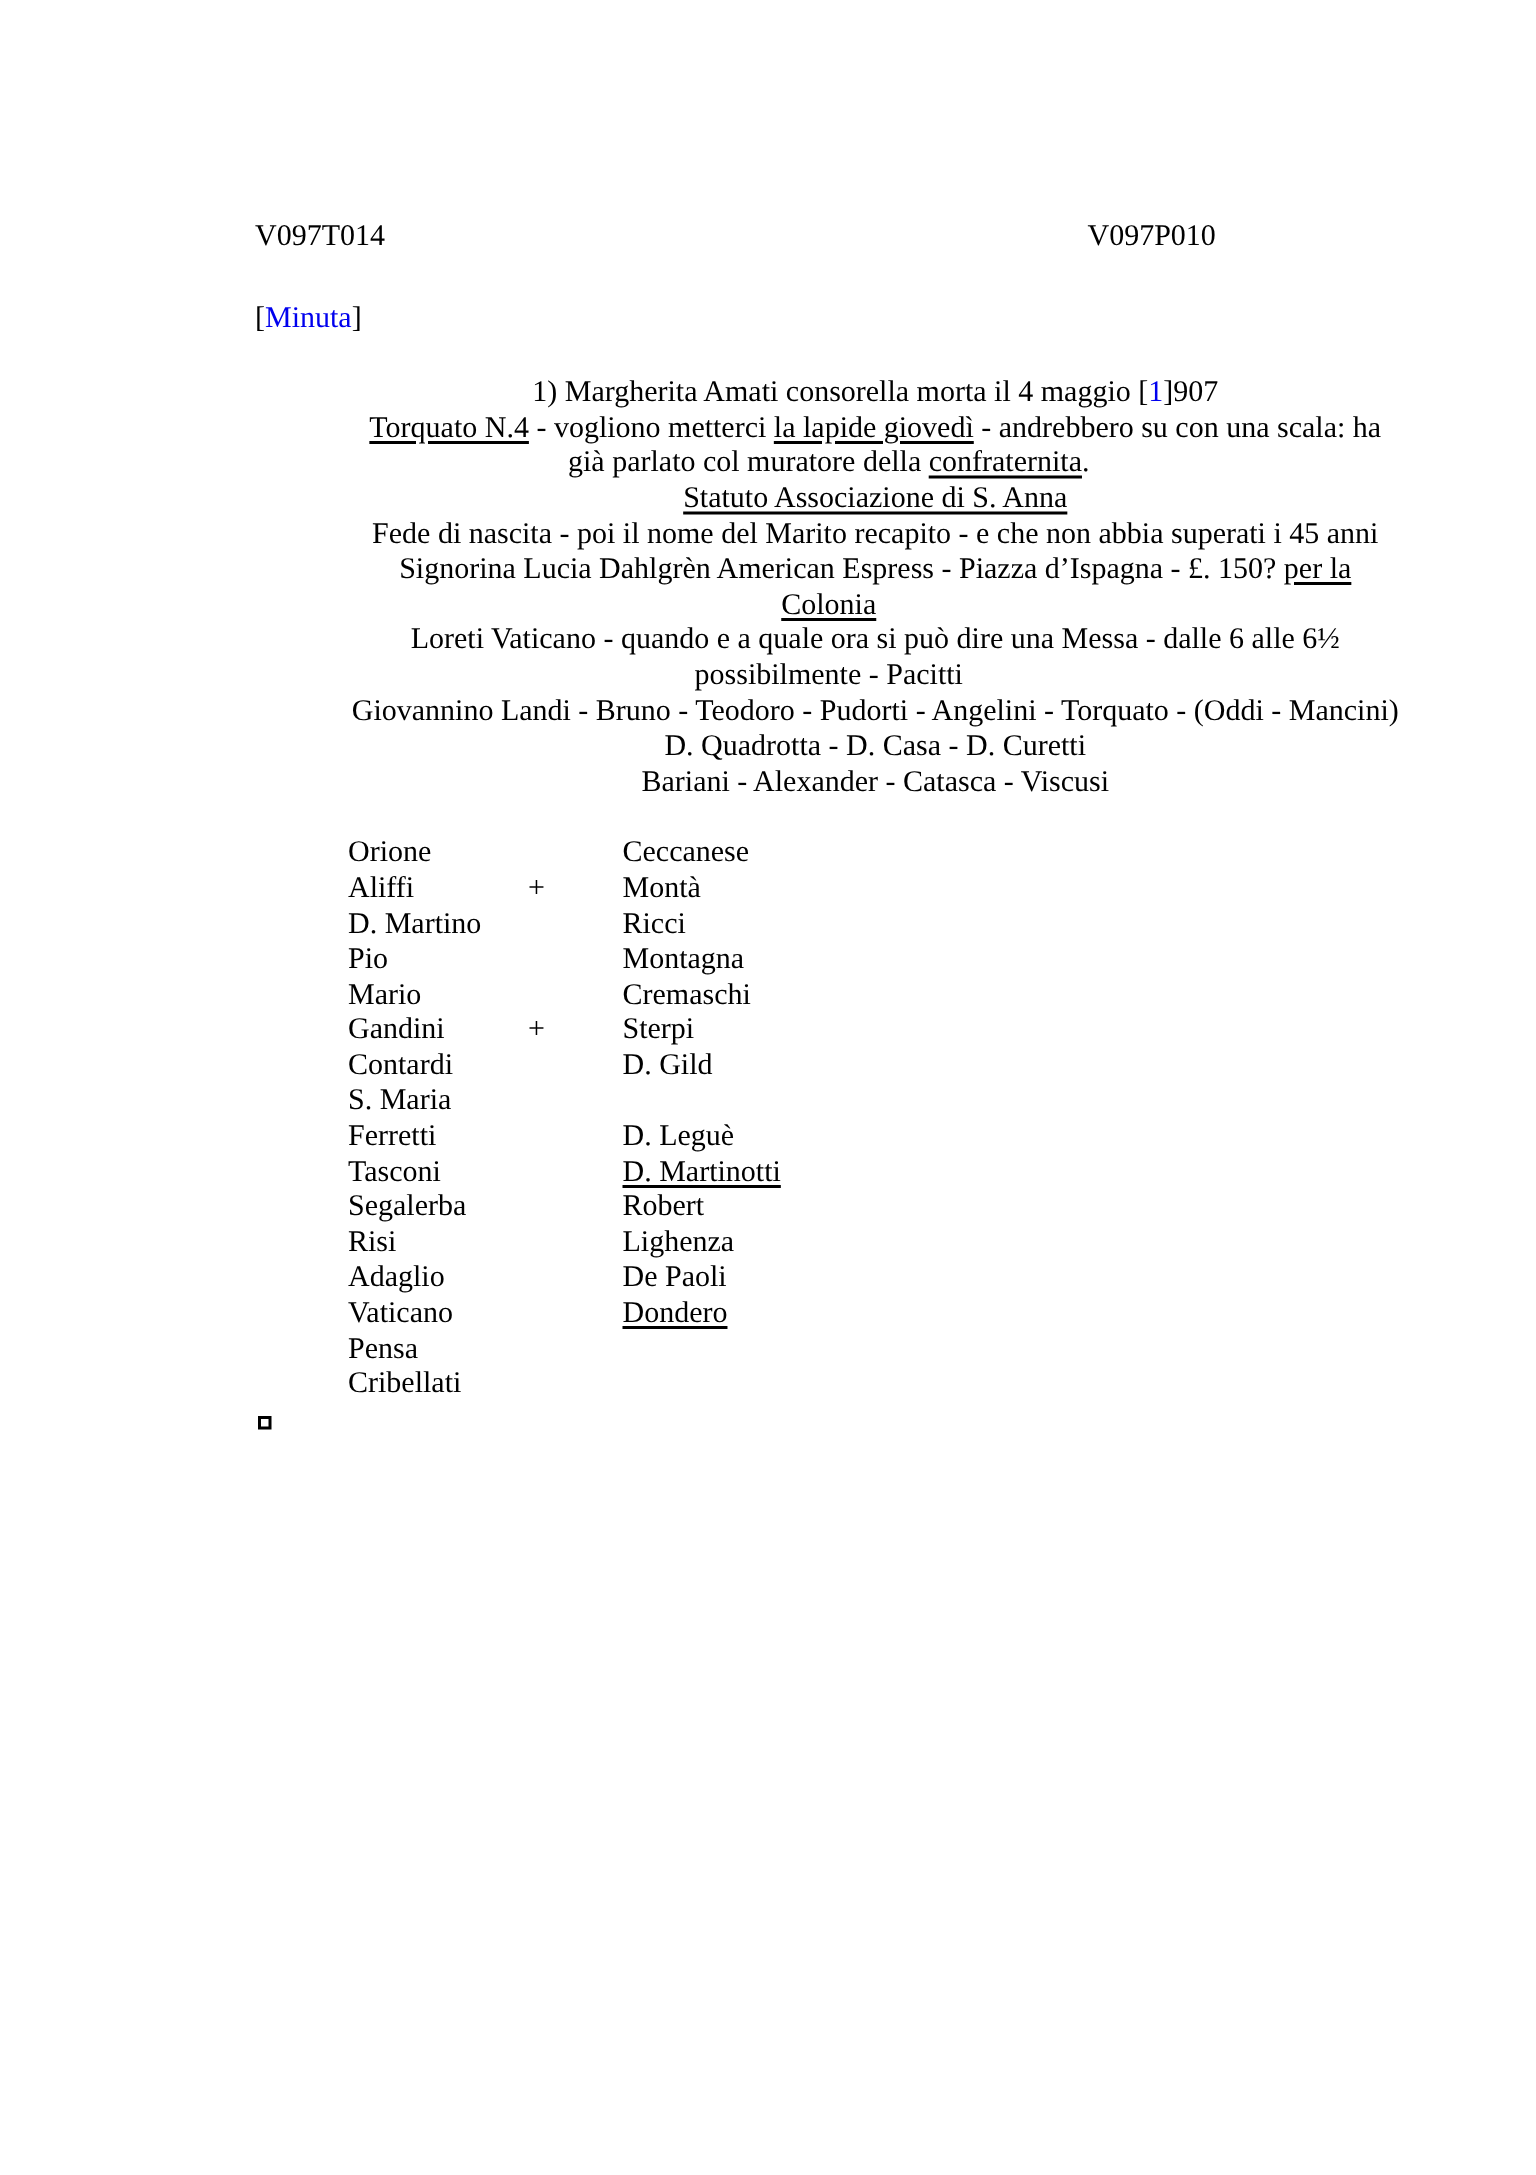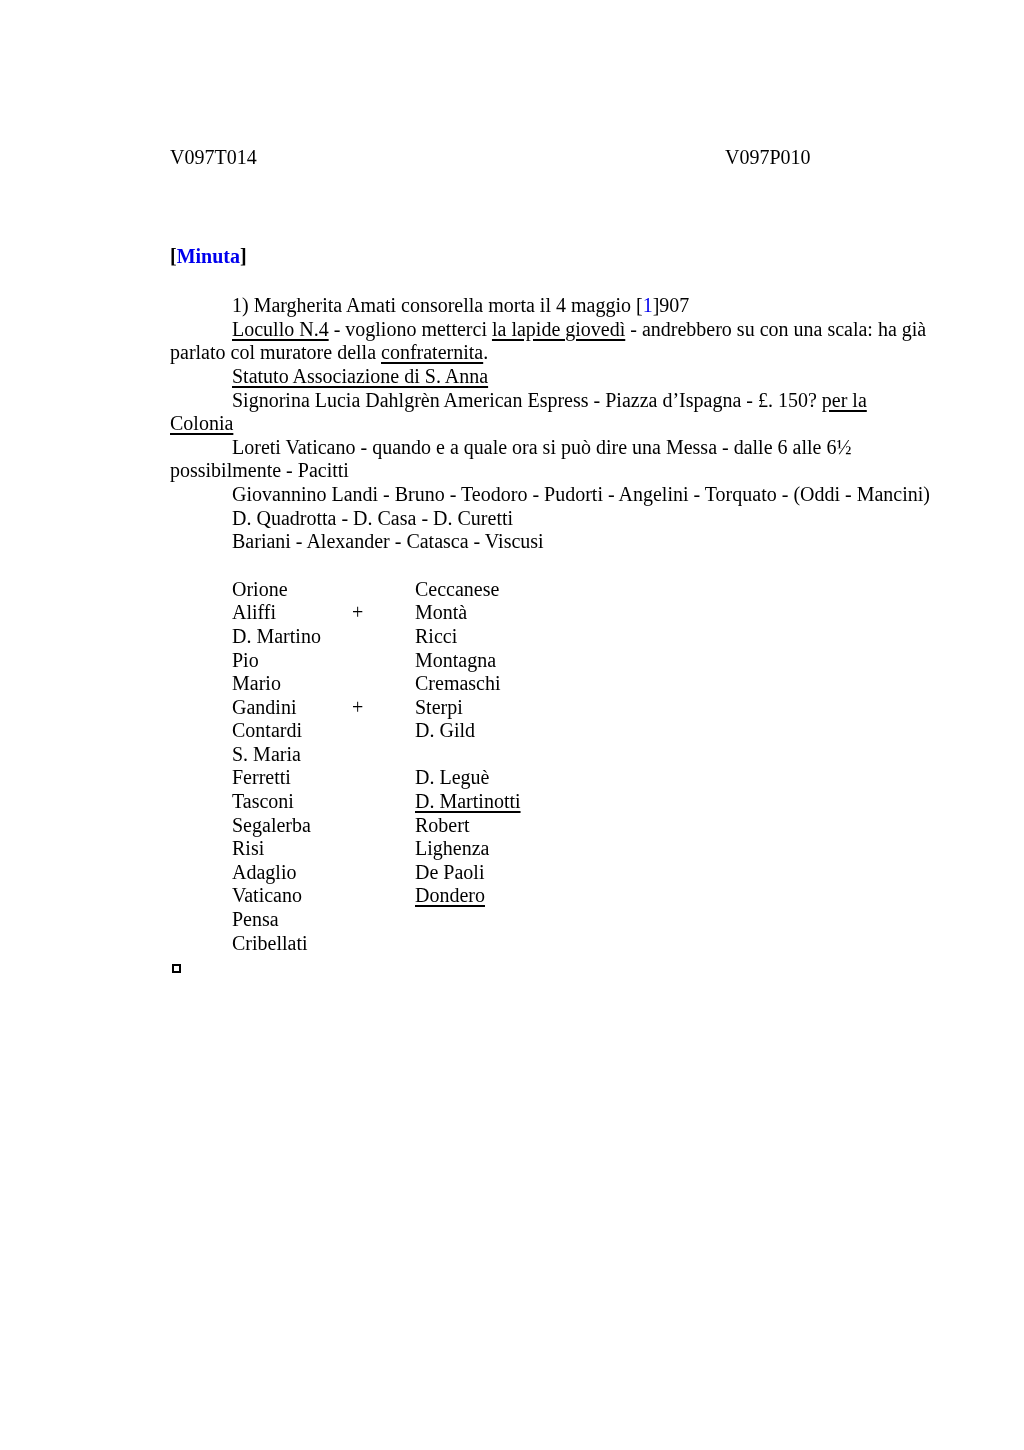--- a/index.html
+++ b/index.html
@@ -16,22 +16,22 @@
     overflow: hidden;
   }
   .content {
     position: absolute;
     left: 170px;
     top: 146px;
     width: 765px;
   }
   .hdr { position: relative; height: 23.6px; }
   .hdr-right { position: absolute; left: 555px; top: 0; }
-  .minuta { margin-top: 75px; font-weight: bold; }
-  .paras { margin-top: 26px; }
+  .minuta { margin-top: 31px; }
+  .paras { margin-top: 26px; text-align: center; }
   .para { text-indent: 62px; }
   .u {
     text-decoration: underline;
     text-decoration-thickness: 1.5px;
     text-underline-offset: 2.5px;
   }
   .link { color: #0000ee; }
   .names { margin-top: 24px; }
   .nrow {
     display: grid;
@@ -55,22 +55,23 @@
 
     <div class="hdr">
       <span>V097T014</span>
       <span class="hdr-right">V097P010</span>
     </div>
 
     <div class="minuta"><span>[</span><span class="link">Minuta</span><span>]</span></div>
 
     <div class="paras">
         <p class="para"><span>1) Margherita Amati consorella morta il 4 maggio [</span><span class="link">1</span><span>]907</span></p>
-        <p class="para"><span class="u">Locullo N.4</span><span> - vogliono metterci </span><span class="u">la lapide giovedì</span><span> - andrebbero su con una scala: ha già parlato col muratore della </span><span class="u">confraternita</span><span>.</span></p>
+        <p class="para"><span class="u">Torquato N.4</span><span> - vogliono metterci </span><span class="u">la lapide giovedì</span><span> - andrebbero su con una scala: ha già parlato col muratore della </span><span class="u">confraternita</span><span>.</span></p>
         <p class="para"><span class="u">Statuto Associazione di S. Anna</span></p>
+        <p class="para"><span>Fede di nascita - poi il nome del Marito recapito - e che non abbia superati i 45 anni</span></p>
         <p class="para"><span>Signorina Lucia Dahlgrèn American Espress - Piazza d’Ispagna - £. 150? </span><span class="u">per la Colonia</span></p>
         <p class="para"><span>Loreti Vaticano - quando e a quale ora si può dire una Messa - dalle 6 alle 6½ possibilmente - Pacitti</span></p>
         <p class="para"><span>Giovannino Landi - Bruno - Teodoro - Pudorti - Angelini - Torquato - (Oddi - Mancini)</span></p>
         <p class="para"><span>D. Quadrotta - D. Casa - D. Curetti</span></p>
         <p class="para"><span>Bariani - Alexander - Catasca - Viscusi</span></p>
       </div>
 
     <div class="names">
         <div class="nrow">
           <span>Orione</span>

